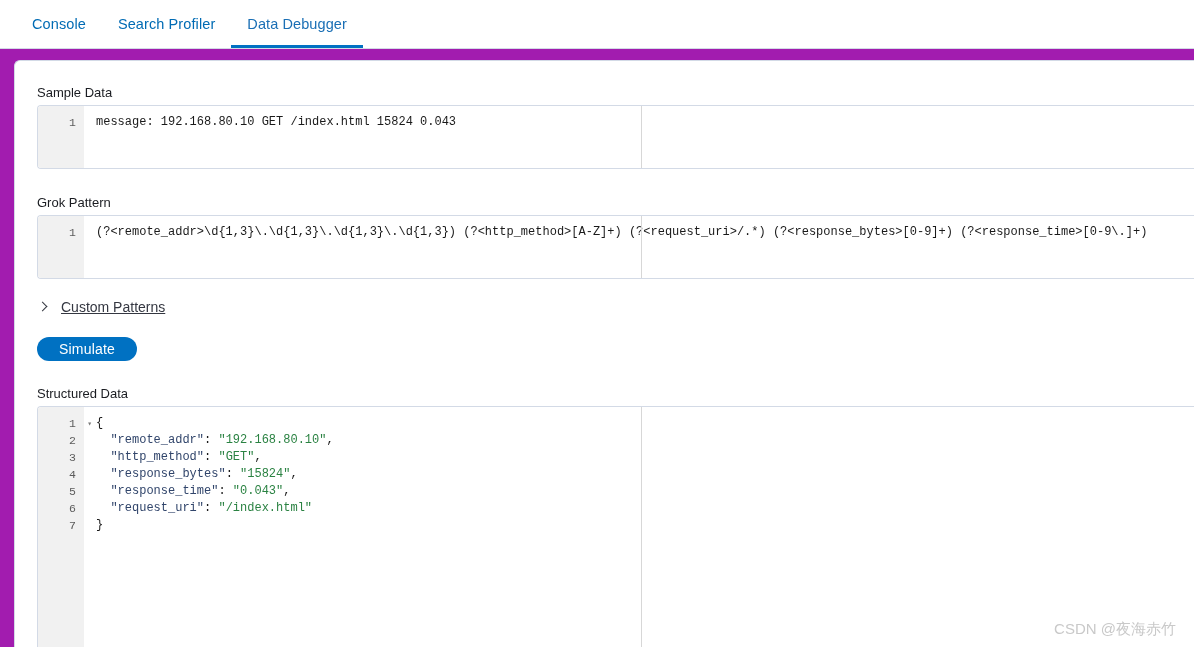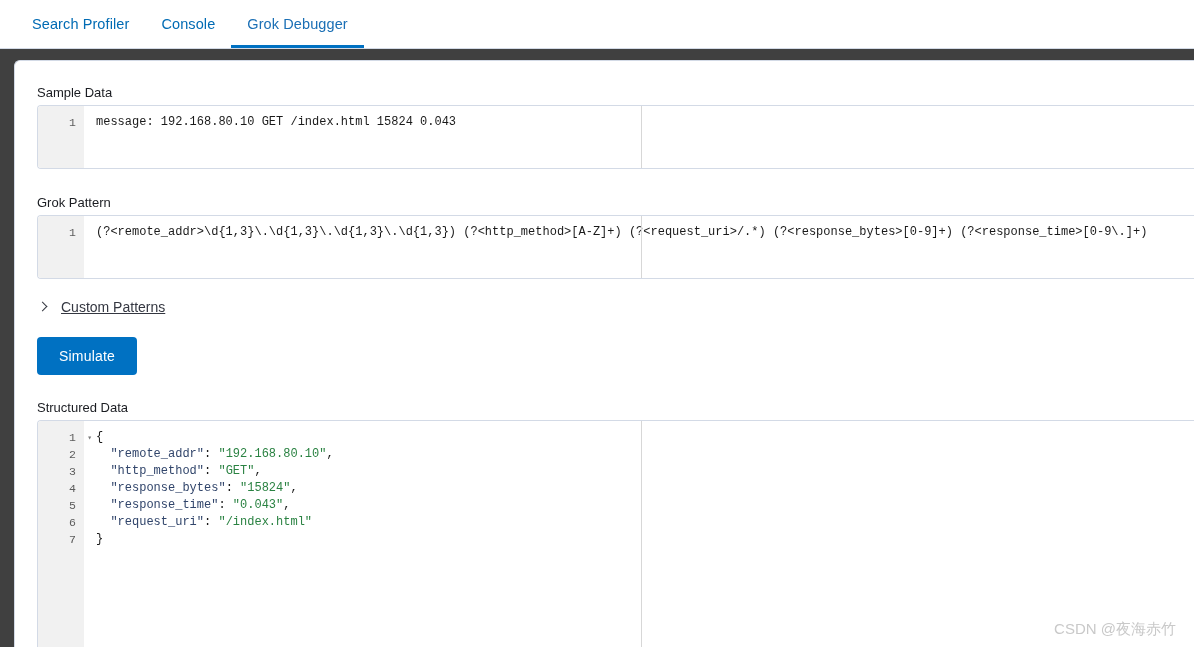--- a/index.html
+++ b/index.html
@@ -41,21 +41,21 @@
     position: absolute;
     left: 0; right: 0; bottom: 0;
     height: 3px;
     background: #0071c2;
   }
 
   
   .page {
     position: relative;
     height: 598px;
-    background: #404040;
+    background: #a21caf;
     padding: 11px 0 0 14px;
   }
   .panel {
     position: relative;
     background: #ffffff;
     border: 1px solid #d3dae6;
     border-right: none;
     border-bottom: none;
     border-radius: 6px 0 0 0;
     width: 1250px;
@@ -163,22 +163,22 @@
     color: #343741;
     text-decoration: underline;
   }
 
   
   .btn-simulate {
     margin-top: 22px;
     background: #0071c2;
     color: #ffffff;
     border: none;
-    border-radius: 4px;
-    height: 38px;
+    border-radius: 12px;
+    height: 24px;
     padding: 0 22px;
     font-size: 14px;
     font-family: "Liberation Sans", sans-serif;
     cursor: pointer;
     letter-spacing: 0.2px;
   }
 
   .section-gap   { margin-top: 26px; }
   .section-gap-2 { margin-top: 25px; }
 
@@ -191,23 +191,23 @@
     color: #c9c9c9;
     font-family: Liberation Sans, sans-serif;
     pointer-events: none;
     white-space: nowrap;
   }
 </style>
 </head>
 <body>
 
 <div class="tabbar">
+  <div class="tab">Console</div>
   <div class="tab">Search Profiler</div>
-  <div class="tab">Console</div>
-  <div class="tab active">Grok Debugger</div>
+  <div class="tab active">Data Debugger</div>
 </div>
 
 <div class="page">
   <div class="panel">
 
     <div class="field-label">Sample Data</div>
     <div class="editor">
       <div class="gutter">
         <div class="ln">1</div>
       </div>

